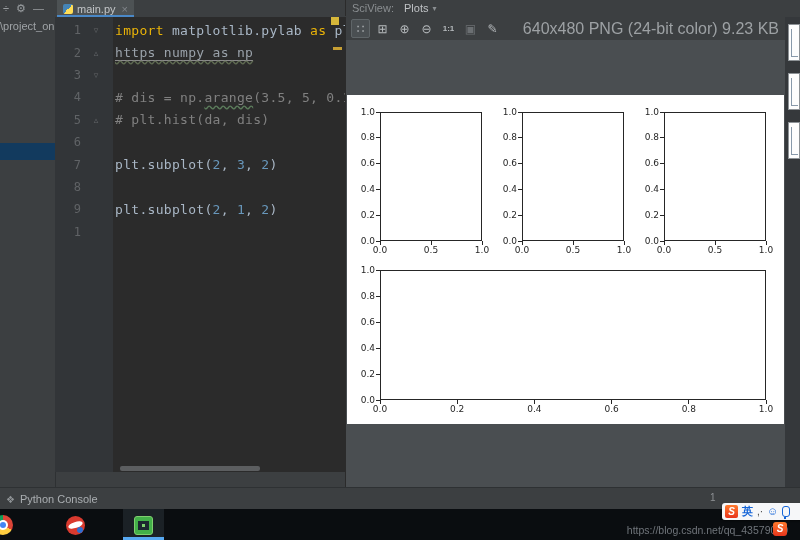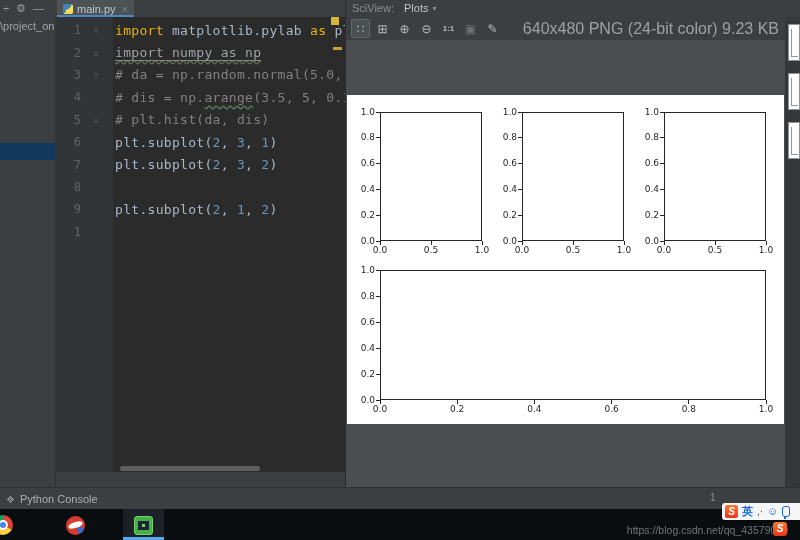--- a/index.html
+++ b/index.html
@@ -147,25 +147,25 @@
 
   <div id="project-panel">
     <div id="proj-path">\project_one</div>
     <div id="proj-selected-row"></div>
   </div>
 
   <div id="editor">
     <div id="gutter-bg"></div>
     <div id="code-lines">
         <div class="code-line"><span class="lnum">1</span><span class="fold">▿</span><span class="ltext"><span class="tk kw">import</span><span class="tk tx"> matplotlib.pylab </span><span class="tk kw">as</span><span class="tk tx"> plt</span></span></div>
-        <div class="code-line"><span class="lnum">2</span><span class="fold">▵</span><span class="ltext"><span class="tk un">import numpy as np</span></span></div>
-        <div class="code-line"><span class="lnum">3</span><span class="fold">▿</span><span class="ltext"><span class="tk cm"># da = np.random.normal(5.0,</span></span></div>
+        <div class="code-line"><span class="lnum">2</span><span class="fold">▵</span><span class="ltext"><span class="tk un">https numpy as np</span></span></div>
+        <div class="code-line"><span class="lnum">3</span><span class="fold">▿</span></div>
         <div class="code-line"><span class="lnum">4</span><span class="fold"></span><span class="ltext"><span class="tk cm"># dis = np.</span><span class="tk cm sq">arange</span><span class="tk cm">(3.5, 5, 0.1</span></span></div>
         <div class="code-line"><span class="lnum">5</span><span class="fold">▵</span><span class="ltext"><span class="tk cm"># plt.hist(da, dis)</span></span></div>
-        <div class="code-line"><span class="lnum">6</span><span class="fold"></span><span class="ltext"><span class="tk tx">plt.subplot(</span><span class="tk nm">2</span><span class="tk tx">, </span><span class="tk nm">3</span><span class="tk tx">, </span><span class="tk nm">1</span><span class="tk tx">)</span></span></div>
+        <div class="code-line"><span class="lnum">6</span><span class="fold"></span></div>
         <div class="code-line"><span class="lnum">7</span><span class="fold"></span><span class="ltext"><span class="tk tx">plt.subplot(</span><span class="tk nm">2</span><span class="tk tx">, </span><span class="tk nm">3</span><span class="tk tx">, </span><span class="tk nm">2</span><span class="tk tx">)</span></span></div>
         <div class="code-line"><span class="lnum">8</span><span class="fold"></span></div>
         <div class="code-line"><span class="lnum">9</span><span class="fold"></span><span class="ltext"><span class="tk tx">plt.subplot(</span><span class="tk nm">2</span><span class="tk tx">, </span><span class="tk nm">1</span><span class="tk tx">, </span><span class="tk nm">2</span><span class="tk tx">)</span></span></div>
         <div class="code-line"><span class="lnum">1</span><span class="fold"></span><span class="ltext"></span></div>
       </div>
     <div id="stripe-square"></div>
     <div id="stripe-dash"></div>
     <div id="h-scrollbar"></div>
   </div>
 

